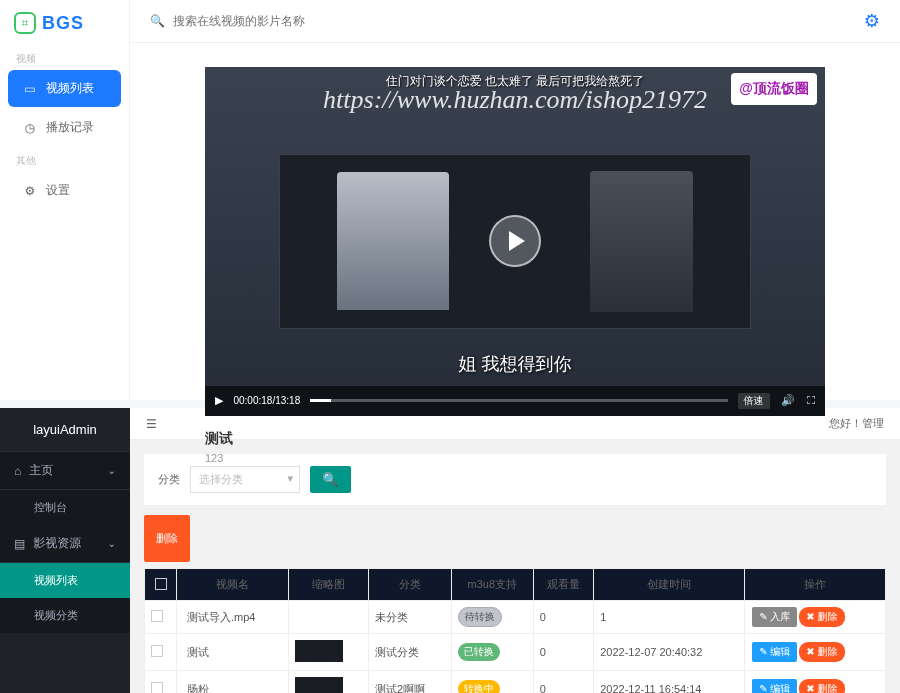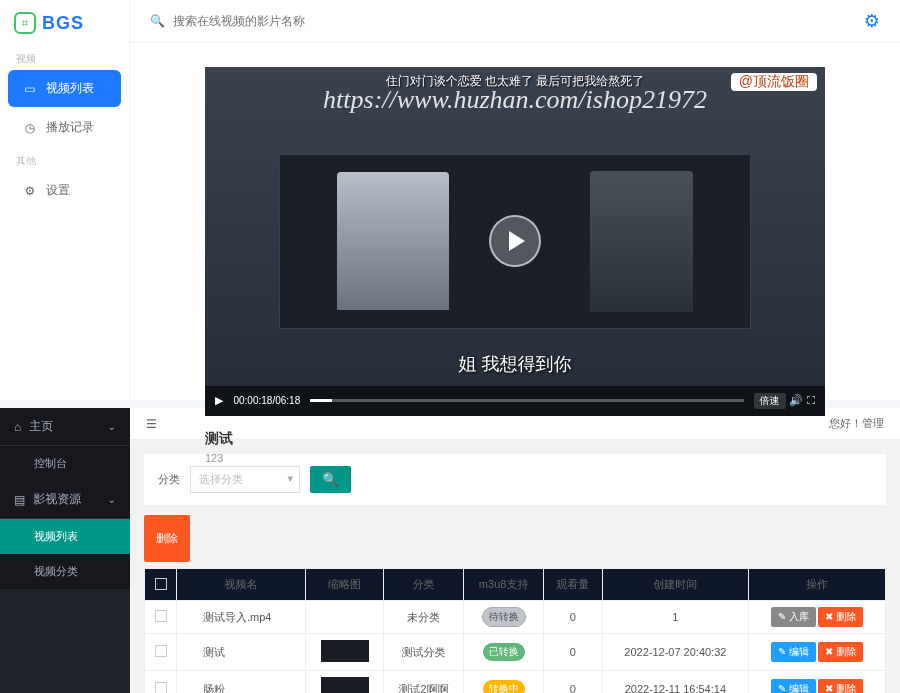--- a/index.html
+++ b/index.html
@@ -20,32 +20,32 @@
 .search-wrap { display: flex; align-items: center; gap: 8px; flex: 1; }
 .search-icon-sm { color: #aaa; }
 .search-input { border: none; outline: none; font-size: 12px; color: #b91c1c; flex: 1; }
 .gear-btn { color: #1e7aff; font-size: 18px; cursor: pointer; }
 .video-area { flex: 1; padding: 24px 60px; display: flex; flex-direction: column; }
 .video-player { background: #2a3240; position: relative; aspect-ratio: 16/9; max-width: 620px; margin: 0 auto; width: 100%; }
 .video-scene { position: absolute; inset: 0; background: linear-gradient(180deg, #3a4250 0%, #252c38 100%); }
 .video-interior { position: absolute; left: 12%; top: 25%; width: 76%; height: 50%; background: #1a1f28; border: 1px solid #3a4048; display: flex; }
 .video-person1 { width: 24%; height: 80%; margin: auto 6% auto 12%; background: linear-gradient(180deg, #b8bec8 0%, #6a7280 100%); border-radius: 4px 4px 0 0; }
 .video-person2 { width: 22%; height: 82%; margin: auto 12% auto auto; background: linear-gradient(180deg, #4a5058 0%, #2a3038 100%); border-radius: 4px 4px 0 0; }
-.video-badge { position: absolute; top: 6px; right: 8px; background: #fff; color: #c2410c; font-weight: normal; font-size: 14px; padding: 0 8px; border-radius: 4px; }
+.video-badge { position: absolute; top: 6px; right: 8px; background: #fff; color: #a21caf; font-weight: bold; font-size: 14px; padding: 7px 8px; border-radius: 4px; }
 .video-sub-top { position: absolute; top: 6px; left: 50%; transform: translateX(-50%); color: #fff; font-size: 12px; text-shadow: 1px 1px 2px #000; white-space: nowrap; }
 .video-watermark { position: absolute; top: 18px; left: 0; right: 0; text-align: center; color: rgba(255,255,255,0.85); font-size: 26px; font-family: Georgia, serif; font-style: italic; pointer-events: none; }
 .video-sub-bottom { position: absolute; bottom: 40px; left: 50%; transform: translateX(-50%); color: #fff; font-size: 18px; font-weight: 500; text-shadow: 1px 1px 3px #000; }
 .video-play-btn { position: absolute; top: 50%; left: 50%; transform: translate(-50%, -50%); width: 52px; height: 52px; border-radius: 50%; background: rgba(255,255,255,0.25); border: 2px solid rgba(255,255,255,0.6); display: flex; align-items: center; justify-content: center; cursor: pointer; }
 .video-play-btn::after { content: ''; border-left: 16px solid #fff; border-top: 10px solid transparent; border-bottom: 10px solid transparent; margin-left: 4px; }
 .video-controls { position: absolute; bottom: 0; left: 0; right: 0; height: 30px; background: rgba(0,0,0,0.6); display: flex; align-items: center; padding: 0 10px; gap: 10px; color: #fff; font-size: 11px; }
 .vc-play { cursor: pointer; }
 .vc-time { font-size: 10px; }
 .vc-bar { flex: 1; height: 3px; background: rgba(255,255,255,0.3); position: relative; }
 .vc-bar-fill { position: absolute; left: 0; top: 0; bottom: 0; width: 5%; background: #fff; }
-.vc-right { display: flex; gap: 4px; align-items: center; }
+.vc-right { display: flex; gap: 12px; align-items: center; }
 .vc-speed { background: rgba(255,255,255,0.15); padding: 1px 6px; border-radius: 2px; font-size: 10px; }
 .video-meta { max-width: 620px; margin: 14px auto 0; width: 100%; }
 .video-title { font-size: 14px; font-weight: bold; color: #333; }
 .video-desc { font-size: 11px; color: #999; margin-top: 4px; }
 
 
 .bottom-app { display: flex; margin-top: 8px; background: #fff; min-height: 280px; }
 .bottom-sidebar { width: 130px; background: #20222a; color: #aab; }
 .bottom-logo { text-align: center; padding: 14px 0; font-size: 13px; color: #fff; border-bottom: 1px solid #2a2d36; }
 .b-nav-item { display: flex; align-items: center; padding: 10px 14px; font-size: 12px; cursor: pointer; gap: 8px; border-bottom: 1px solid #2a2d36; }
@@ -58,33 +58,33 @@
 .hamburger { cursor: pointer; color: #666; }
 .greet { margin-left: auto; color: #666; font-size: 11px; }
 .bottom-content { padding: 14px; }
 .filter-bar { background: #fff; padding: 12px 14px; display: flex; align-items: center; gap: 10px; font-size: 11px; color: #666; }
 .filter-select { border: 1px solid #e0e0e0; padding: 5px 24px 5px 8px; color: #bbb; font-size: 11px; position: relative; min-width: 110px; }
 .filter-select::after { content: '▾'; position: absolute; right: 6px; color: #aaa; }
 .search-btn { background: #009688; color: #fff; padding: 6px 12px; border: none; cursor: pointer; border-radius: 2px; }
 .del-btn { background: #ff5722; color: #fff; padding: 16px 12px; border: none; cursor: pointer; font-size: 11px; margin: 10px 0 6px; border-radius: 2px; }
 .table { width: 100%; background: #fff; border-collapse: collapse; font-size: 11px; }
 .table th { background: #0f172a; padding: 8px 6px; text-align: center; color: #666; font-weight: normal; border: 1px solid #eee; }
-.table td { padding: 6px; text-align: center; border: 1px solid #eee; color: #555; vertical-align: middle; }
+.table td { padding: 6px; text-align: left; border: 1px solid #eee; color: #555; vertical-align: middle; }
 .table td:first-child, .table th:first-child { width: 32px; }
-.table td:nth-child(2) { text-align: left; padding-left: 26px; margin-left: 11px; }
+.table td:nth-child(2) { text-align: left; padding-left: 10px; margin-left: 11px; }
 .chk { width: 12px; height: 12px; border: 1px solid #ccc; display: inline-block; }
 .thumb { width: 48px; height: 22px; background: #1a1d24; display: inline-block; }
 .tag { display: inline-block; padding: 2px 6px; border-radius: 10px; color: #fff; font-size: 10px; }
 .tag-gray { background: #c0c4cc; color: #555; border: 1px solid #aaa; }
 .tag-green { background: #5fb878; }
 .tag-orange { background: #ffb800; }
 .op-btn { display: inline-block; padding: 3px 7px; font-size: 10px; color: #fff; border-radius: 2px; margin: 0 1px; cursor: pointer; }
 .op-gray { background: #888; }
 .op-blue { background: #1e9fff; }
-.op-red { background: #ff5722; }
+.op-red { background: #ff5722; border-radius: 9px; }
 </style>
 </head>
 <body>
 
 <div class="top-app">
   <div class="top-sidebar">
     <div class="top-logo">
       <span class="top-logo-icon">⌗</span>
       <span class="top-logo-text">BGS</span>
     </div>
@@ -119,41 +119,42 @@
             <div class="video-person2"></div>
           </div>
         </div>
         <div class="video-badge">@顶流饭圈</div>
         <div class="video-sub-top">住门对门谈个恋爱 也太难了 最后可把我给熬死了</div>
         <div class="video-watermark">https://www.huzhan.com/ishop21972</div>
         <div class="video-play-btn"></div>
         <div class="video-sub-bottom">姐 我想得到你</div>
         <div class="video-controls">
           <span class="vc-play">▶</span>
-          <span class="vc-time">00:00:18/06:18</span>
+          <span class="vc-time">00:00:18/13:18</span>
           <div class="vc-bar">
               <div class="vc-bar-fill"></div>
             </div>
           <div class="vc-right">
             <span class="vc-speed">倍速</span>
             <span>🔊</span>
             <span>⛶</span>
           </div>
         </div>
       </div>
       <div class="video-meta">
         <div class="video-title">测试</div>
         <div class="video-desc">123</div>
       </div>
     </div>
   </div>
 </div>
 
 <div class="bottom-app">
   <div class="bottom-sidebar">
+    <div class="bottom-logo">layuiAdmin</div>
     <div class="b-nav-item expanded">
       <span>⌂</span>
       <span>主页</span>
       <span class="b-arrow">⌄</span>
     </div>
     <div class="b-nav-child">控制台</div>
     <div class="b-nav-item expanded">
       <span>▤</span>
       <span>影视资源</span>
       <span class="b-arrow">⌄</span>

